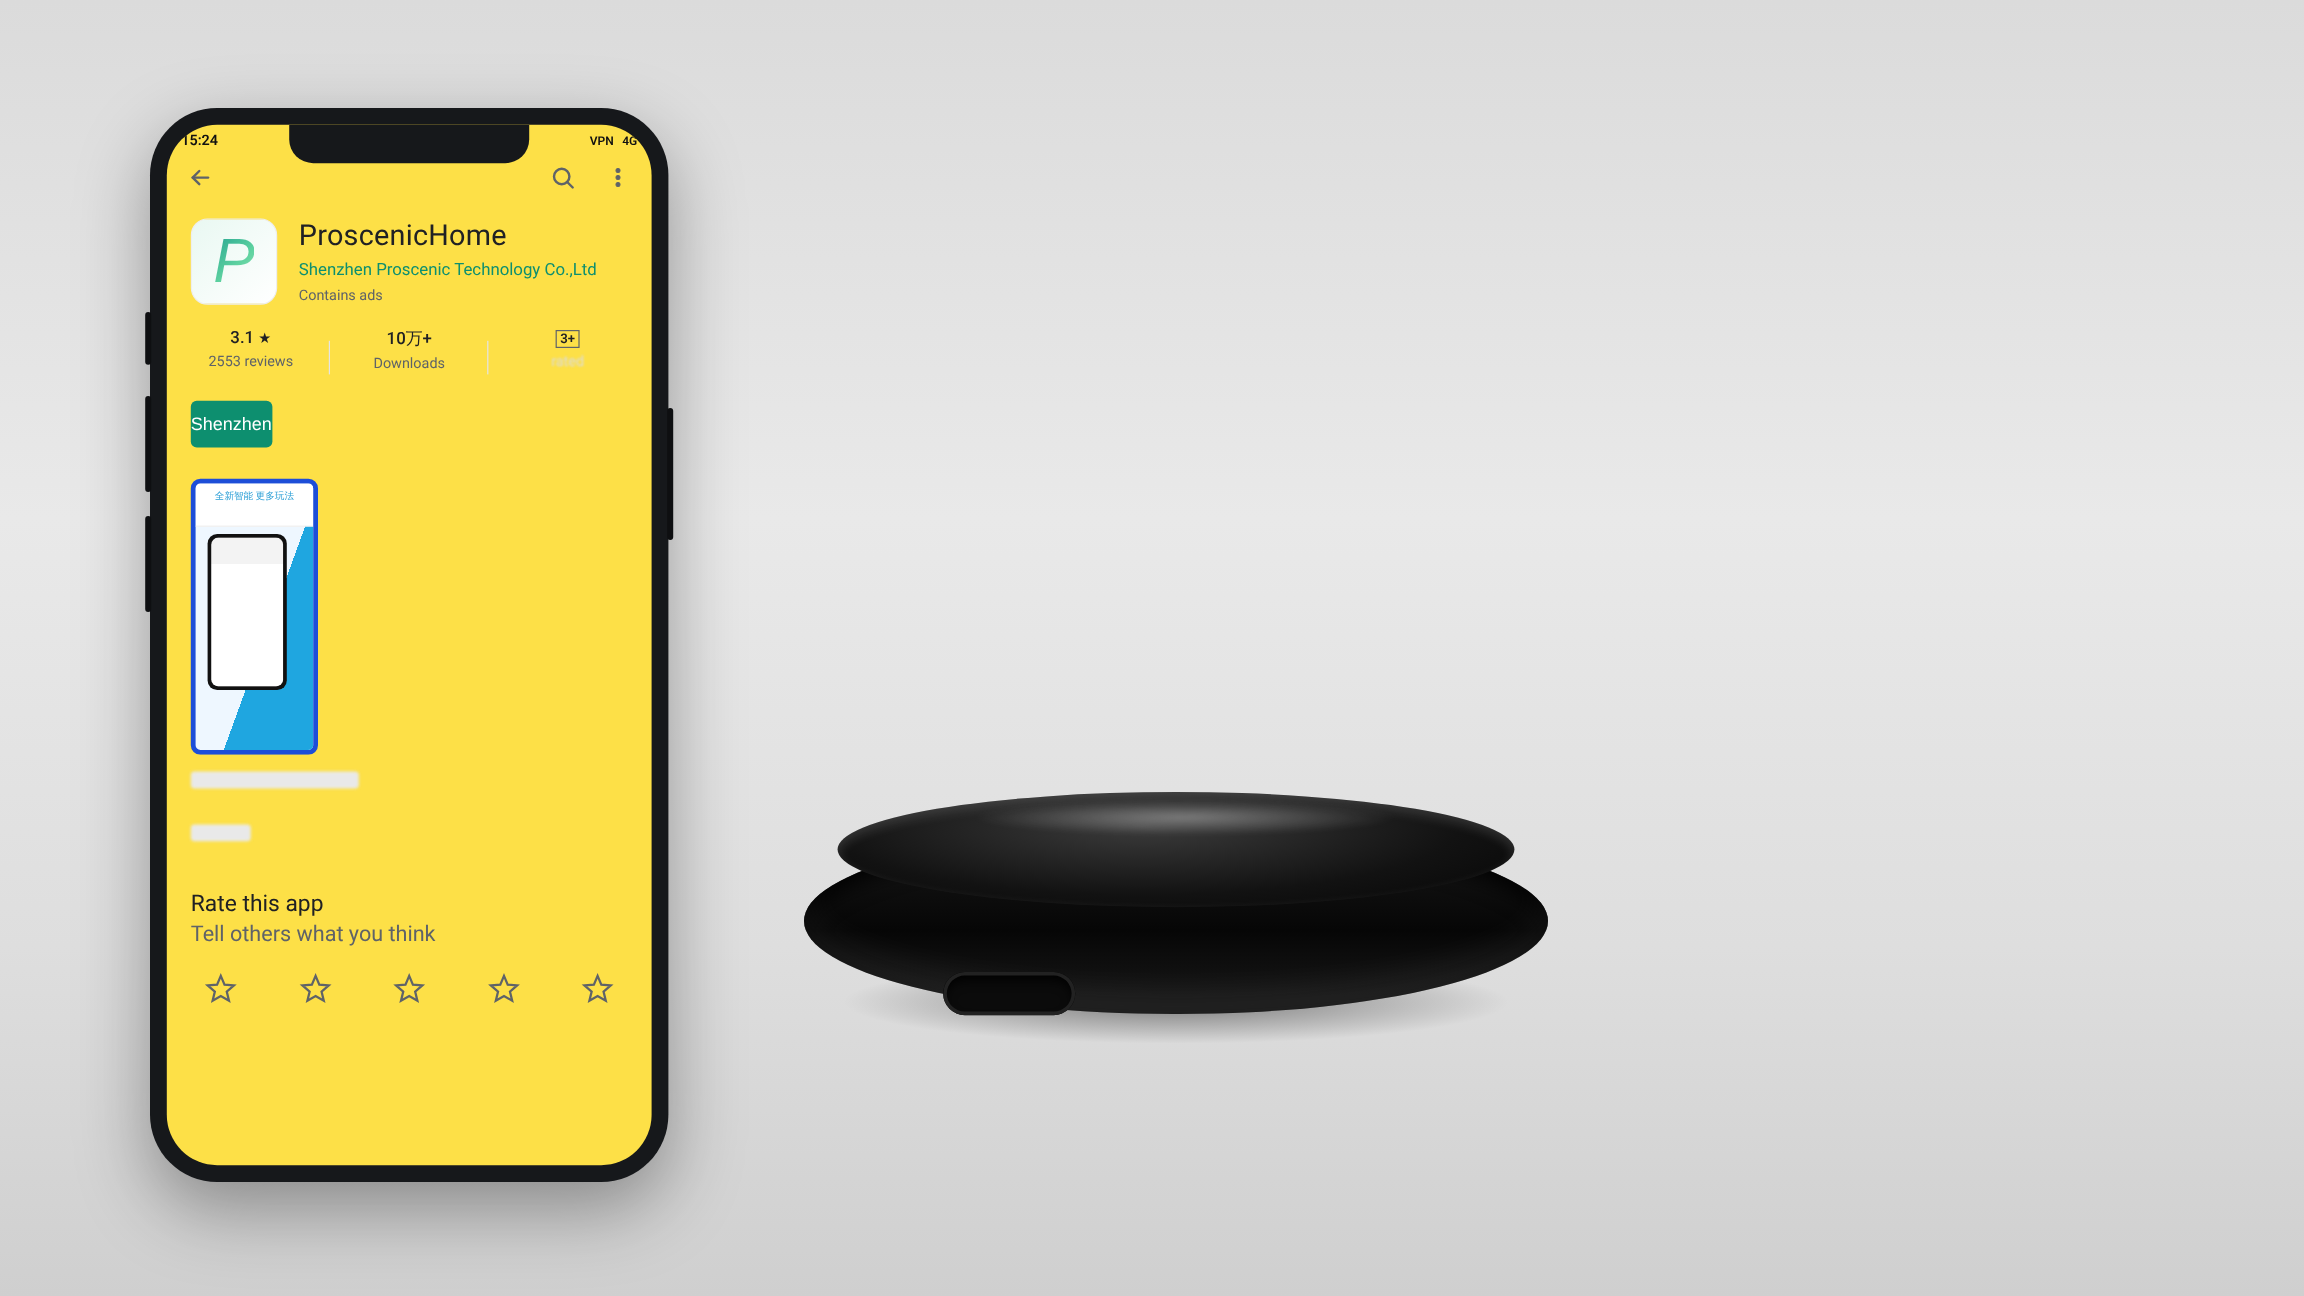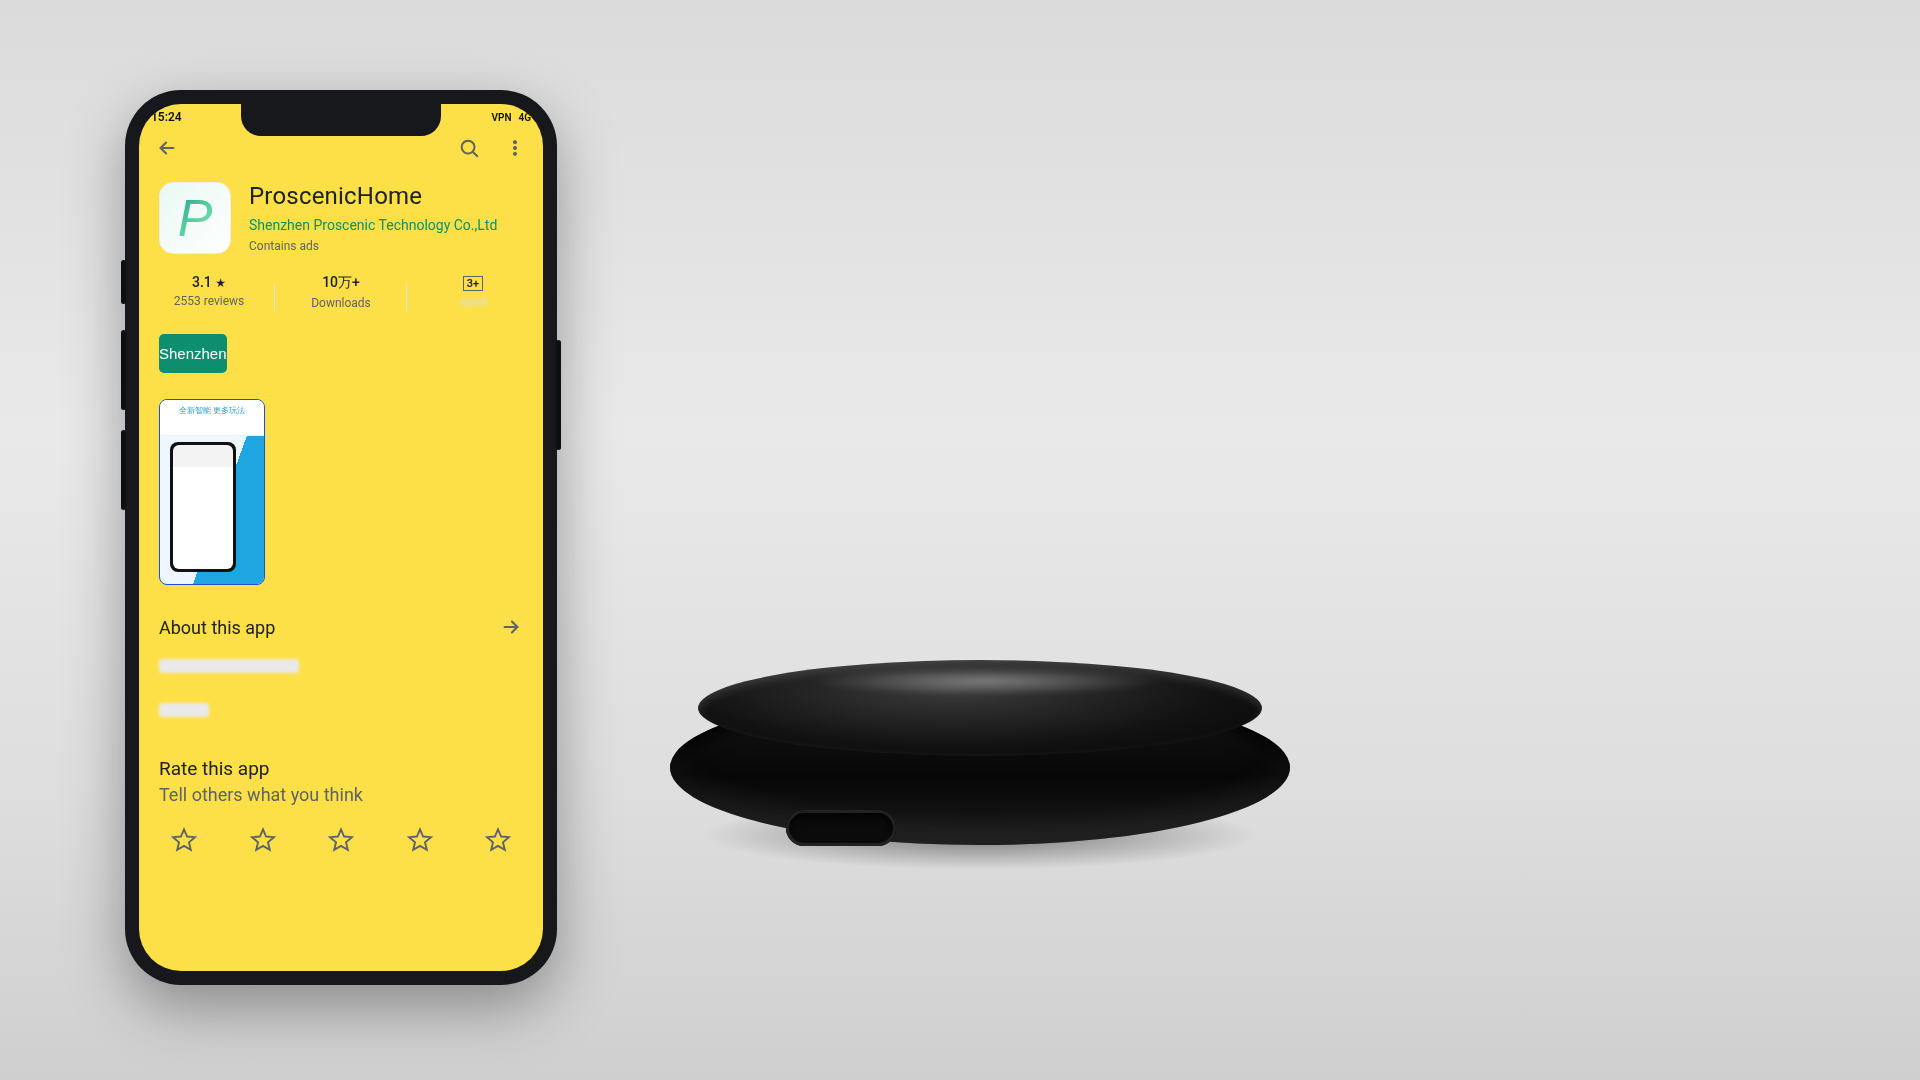--- a/index.html
+++ b/index.html
@@ -149,22 +149,22 @@
     margin: 18px 20px 0;
     display:block;
     background:#0d8f6f; color:#fff;
     text-align:center; border:none; border-radius:5px;
     padding:11px 0; font-size:15px; font-weight:500;
     cursor:pointer;
   }
 
   .shots { display:flex; gap:12px; padding: 26px 20px 0; overflow:hidden; }
   .shot {
-    width:106px; height:186px; border-radius:8px;
-    border:1px solid #1d4ed8; overflow:hidden; flex-shrink:0;
+    width:106px; height:230px; border-radius:8px;
+    border:4px solid #1d4ed8; overflow:hidden; flex-shrink:0;
     position:relative; background:#eef7ff;
   }
   .shot-banner { height:36px; background:#fff; font-size:8px; color:#2a9ed6; text-align:center; padding-top:6px; line-height:1.3; border-bottom:1px solid #eee;}
   .shot-body { position:absolute; inset:36px 0 0 0; }
   .shot:nth-child(1) .shot-body {
     background:
       linear-gradient(110deg, transparent 55%, #1fa6e0 55% 100%);
   }
   .shot:nth-child(1) .mockphone{
     position:absolute; left:10px; top:6px; width:66px; height:130px; background:#111; border-radius:8px; padding:3px;
@@ -306,29 +306,20 @@
 
     <div class="shots">
       <div class="shot">
         <div class="shot-banner">全新智能 更多玩法</div>
         <div class="shot-body">
             <div class="mockphone"></div>
           </div>
       </div>
     </div>
 
-    <div class="about">
-      <div class="about-title">About this app</div>
-      <div class="icon-btn arrow-icon">
-        <svg width="22" height="22" viewBox="0 0 24 24" fill="none" stroke-width="2.2" stroke-linecap="round" stroke-linejoin="round">
-            <path d="M5 12h14"></path>
-            <path d="M13 6l6 6-6 6"></path>
-          </svg>
-      </div>
-    </div>
     <div class="fuzz"></div>
     <div class="fuzz small"></div>
 
     <div class="rate-block">
       <div class="rate-title">Rate this app</div>
       <div class="rate-sub">Tell others what you think</div>
       <div class="stars-row">
         <div class="star-out">
             <svg width="28" height="28" viewBox="0 0 24 24">
               <path d="M12 2.8l2.65 6.2 6.75.55-5.15 4.4 1.6 6.55L12 17.1l-5.85 3.4 1.6-6.55L2.6 9.55l6.75-.55z"></path>

